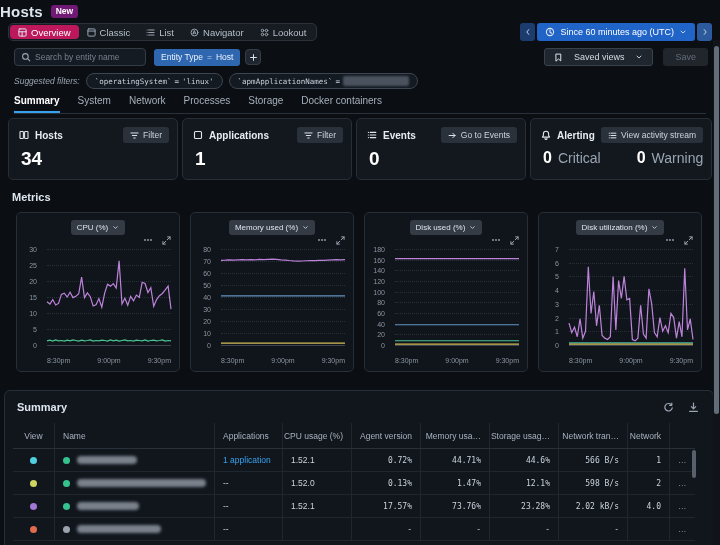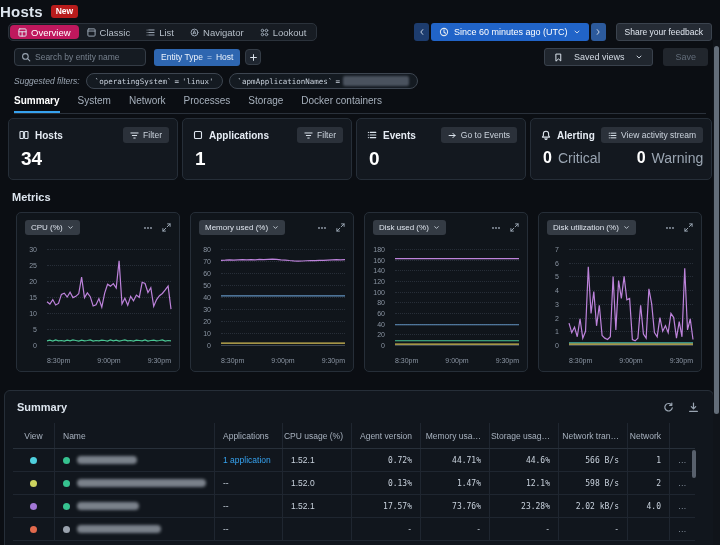--- a/index.html
+++ b/index.html
@@ -6,21 +6,21 @@
   html,body { width:720px; height:545px; overflow:hidden; background:#0b0e13;
     font-family:"Liberation Sans", sans-serif; color:#dde5ee; }
   .abs { position:absolute; }
   svg.i { display:inline-block; vertical-align:middle; flex:0 0 auto; }
   .stroke { fill:none; stroke:#9aa5b2; stroke-width:1.1; stroke-linecap:round; stroke-linejoin:round; }
   .stroke-light { fill:none; stroke:#dde5ee; stroke-width:1.1; stroke-linecap:round; stroke-linejoin:round; }
 
   
   #titlebar { top:0; left:10; height:22px; display:flex; align-items:center; gap:8px; }
   .page-title { font-size:15px; font-weight:bold; letter-spacing:.2px; }
-  .new-badge { background:#b91c1c; color:#fff; font-size:8.5px; font-weight:bold;
+  .new-badge { background:#701a75; color:#fff; font-size:8.5px; font-weight:bold;
     padding:1.5px 5px; border-radius:3px; }
 
   
   #segments { top:23px; left:8px; display:flex; background:#171c23; border:1px solid #2b323b;
     border-radius:5px; padding:1px; height:18px; }
   .seg { display:flex; align-items:center; gap:4px; padding:0 8px; font-size:9.5px;
     color:#b6bfc9; border-radius:4px; cursor:pointer; white-space:nowrap; }
   .seg.selected { background:#be185d; color:#fff; }
 
   
@@ -77,21 +77,21 @@
   .kpi-value { font-size:19px; font-weight:bold; color:#fff; padding:6px 0 0 12px; line-height:1; }
   .kpi-sub { display:flex; gap:36px; padding:6px 0 0 12px; }
   .kpi-sub .pair { display:flex; align-items:baseline; gap:6px; }
   .kpi-sub .pair .v { font-size:16px; font-weight:bold; color:#fff; }
   .kpi-sub .pair .l { font-size:14px; color:#9aa5b2; }
 
   
   #metrics-title { top:191px; left:12px; font-size:11px; font-weight:bold; }
   .chart-panel { top:212px; width:164px; height:160px; background:#10151b;
     border:1px solid #262e38; border-radius:5px; }
-  .chart-head { display:flex; align-items:center; padding:7px 8px 0 8px; }
+  .chart-head { display:flex; align-items:center; padding:7px 8px 0 8px;flex-direction:column; }
   .metric-select { height:15px; background:#343b44; border-radius:3px; color:#dde3ec;
     font-size:8px; display:flex; align-items:center; gap:4px; padding:0 6px; cursor:pointer;
     white-space:nowrap; }
   .chart-icons { margin-left:auto; display:flex; align-items:center; gap:9px; }
   .chart-plot { position:absolute; left:30px; right:8px; top:36px; bottom:26px; }
   .chart-plot svg { position:absolute; inset:0; width:100%; height:100%; overflow:visible; }
   .gridline { position:absolute; left:0; right:0; border-top:1px dotted #272e38; }
   .gridline.baseline { border-top:1px solid #3c444f; }
   .y-axis { position:absolute; left:0; top:36px; bottom:26px; width:26px; }
   .ytick { position:absolute; right:6px; transform:translateY(-50%); font-size:7px; color:#8a94a2; }
@@ -189,23 +189,20 @@
     <span>Since 60 minutes ago (UTC)</span>
     <svg class="i stroke-light" width="8" height="8" viewBox="0 0 10 10">
         <path d="M2.5 3.8L5 6.3l2.5-2.5"></path>
       </svg>
   </div>
   <div class="tp-step" style="background:#2c5a9c">
     <svg class="i stroke-light" width="8" height="8" viewBox="0 0 10 10">
         <path d="M4 2l2.5 3L4 8"></path>
       </svg>
   </div>
-  <div class="feedback-btn">
-    <span>Share your feedback</span>
-  </div>
 </div>
 
 <div id="searchrow" class="abs">
   <div class="search-box">
     <svg class="i stroke" width="10" height="10" viewBox="0 0 10 10">
         <circle cx="4.4" cy="4.4" r="2.8"></circle>
         <path d="M6.6 6.6L8.8 8.8"></path>
       </svg>
     <input type="text" placeholder="Search by entity name" style="">
   </div>

